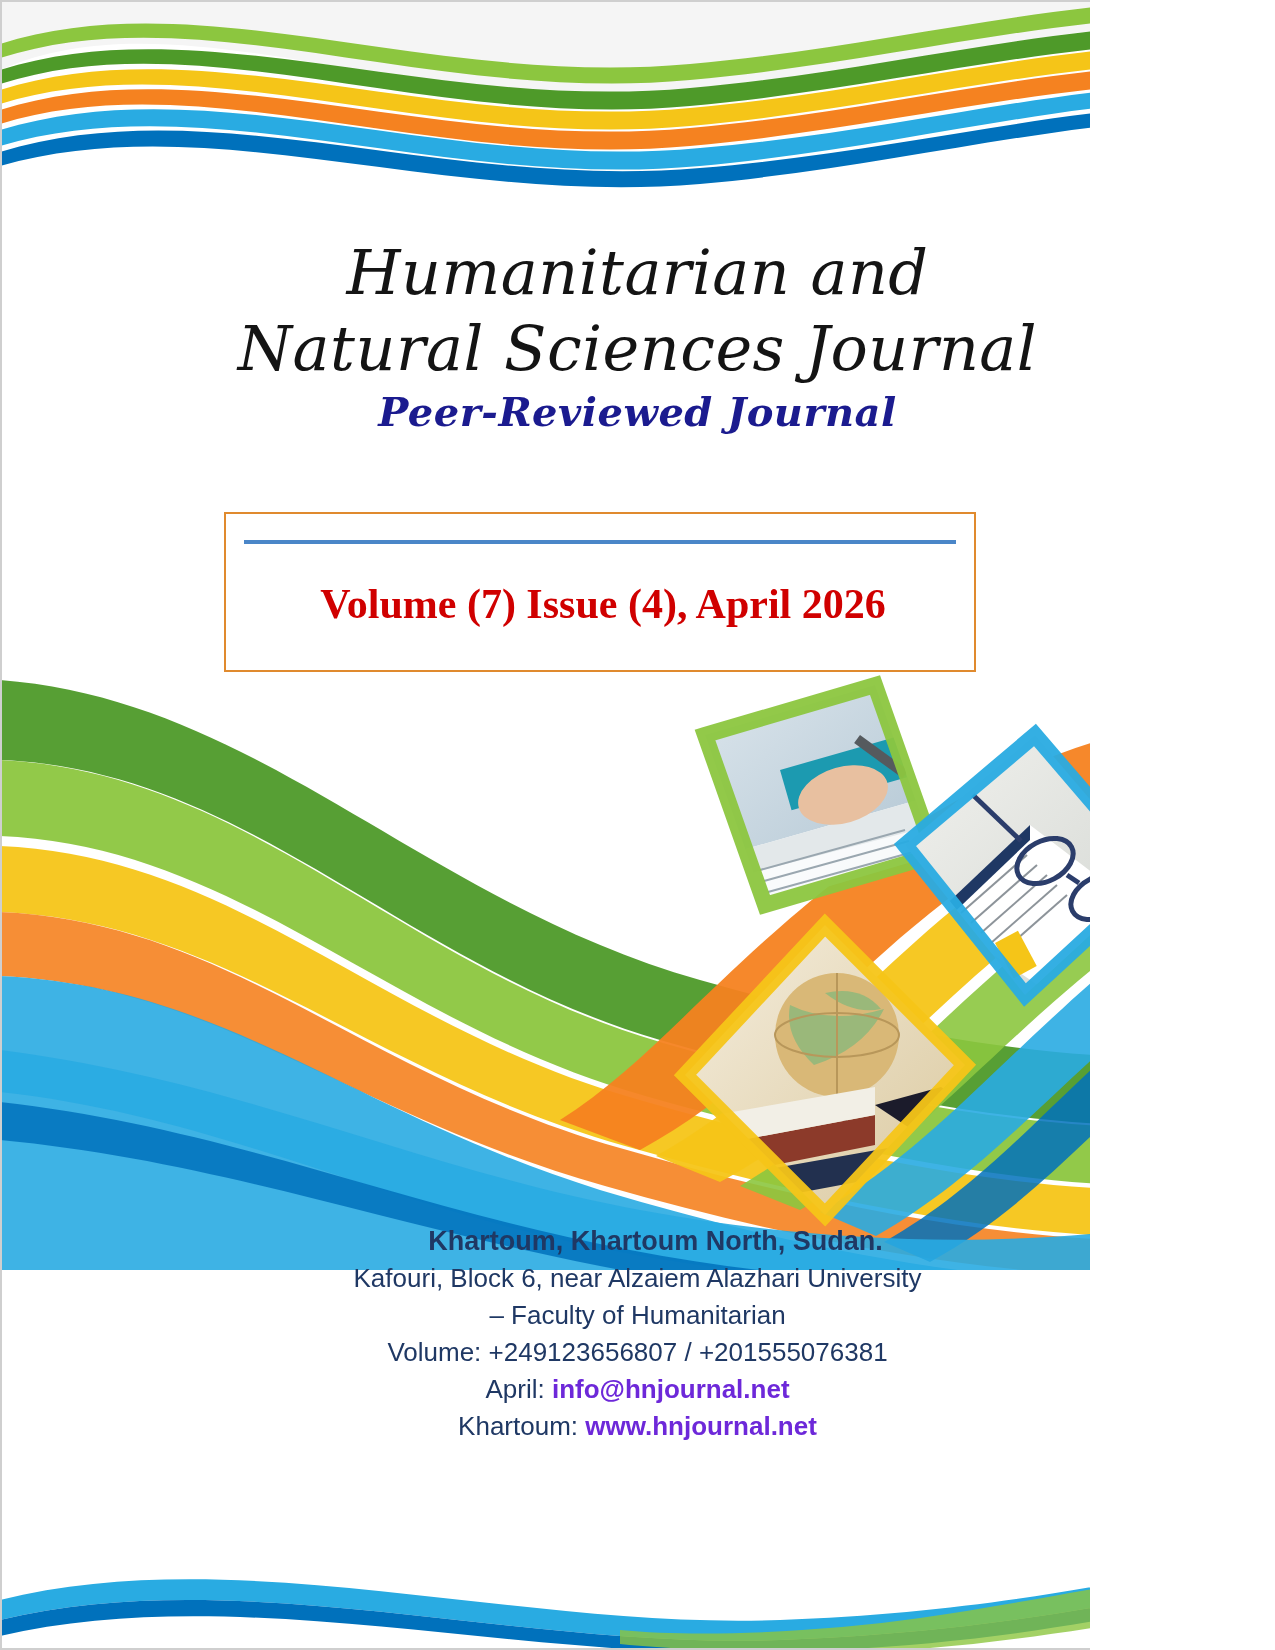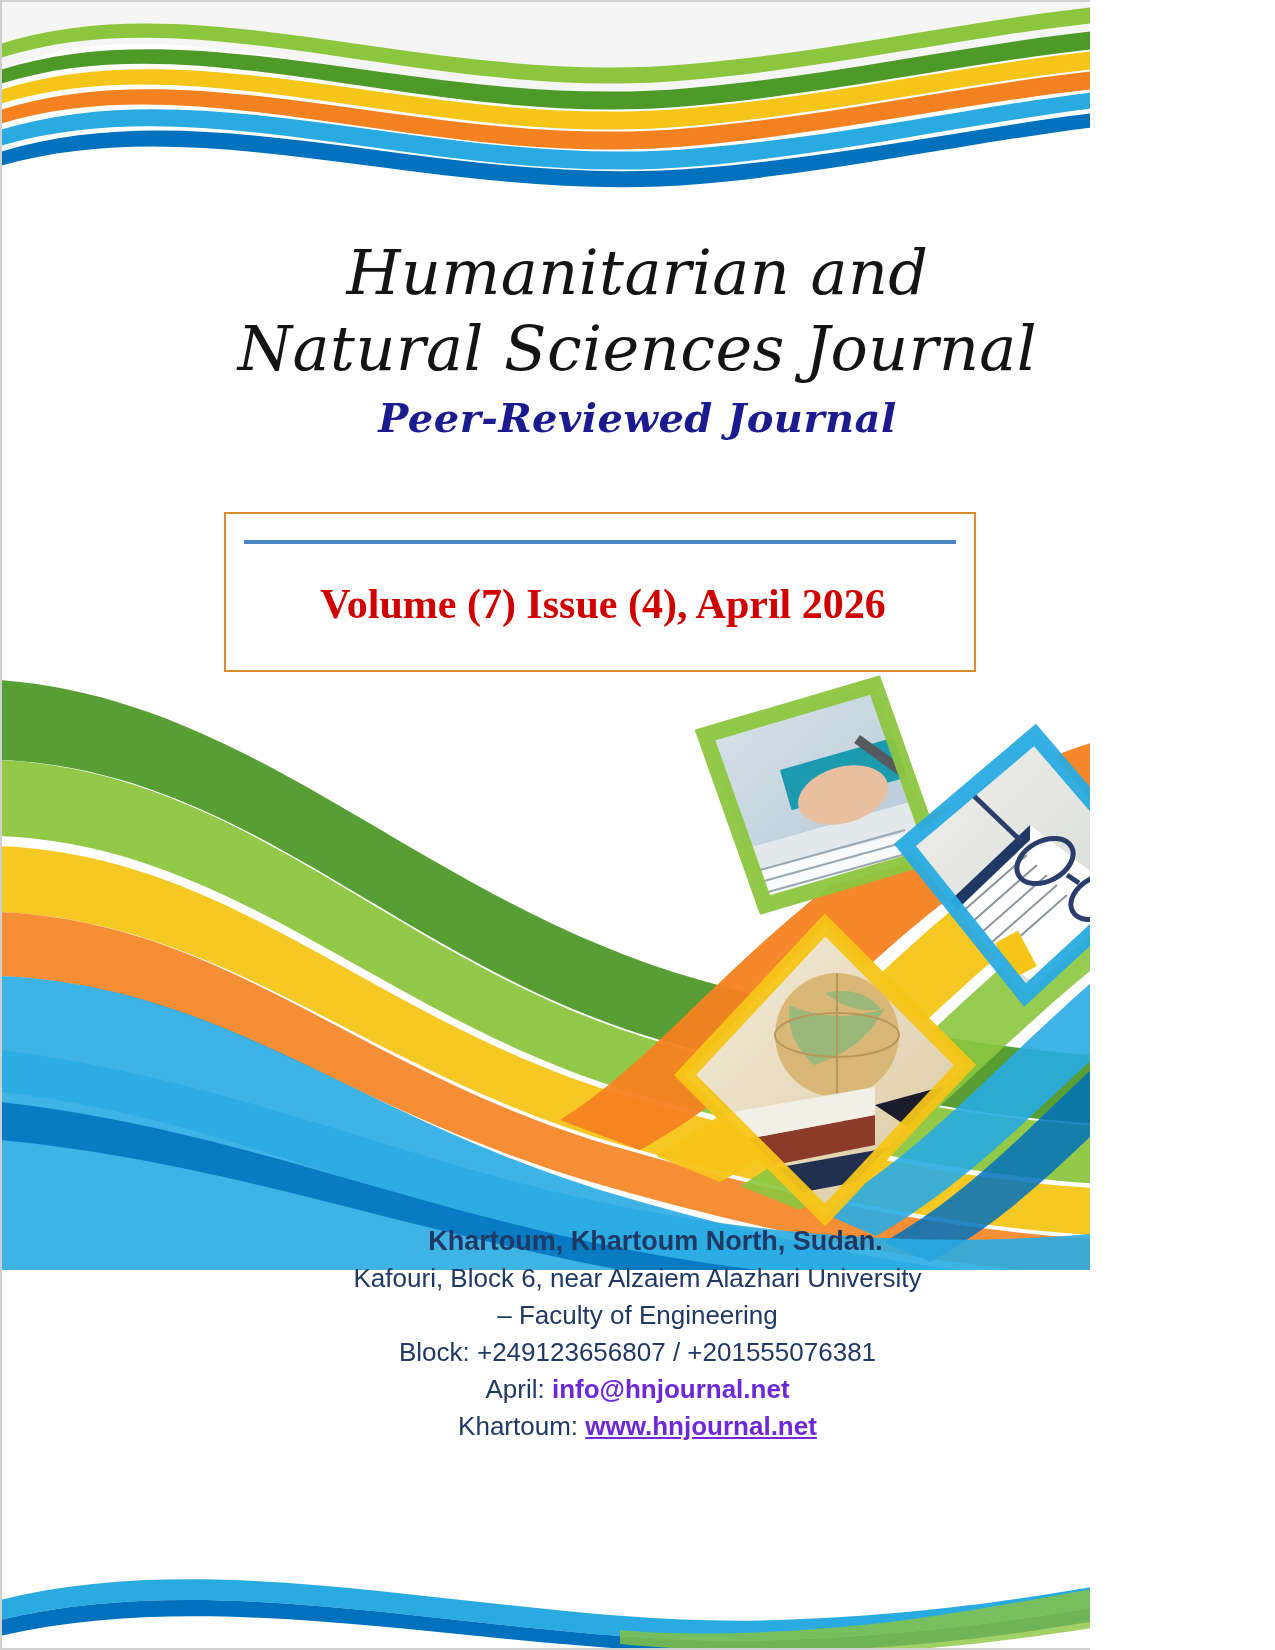--- a/index.html
+++ b/index.html
@@ -59,21 +59,21 @@
   }
   .journal-title .line2 {
     display: block;
   }
   .subtitle {
     font-family: "DejaVu Serif", serif;
     font-style: italic;
     font-weight: bold;
     font-size: 40px;
     color: #1b1b8f;
-    margin-top: 8px;
+    margin-top: 2px;
     letter-spacing: 0.5px;
   }
 
   
   .volume-box {
     position: absolute;
     left: 224px;
     top: 512px;
     width: 752px;
     height: 160px;
@@ -131,21 +131,20 @@
     color: #1f3864;
     margin-left: 36px;
   }
   .footer .line { display: block; }
   .footer a, .footer .link {
     color: #6d28d9;
     font-weight: bold;
     text-decoration: none;
   }
   .footer .website-link {
-    text-decoration: underline;
     text-align: center;
   }
 </style>
 </head>
 <body>
 
 <div id="page">
 
   <div class="border-frame"></div>
 
@@ -269,23 +268,23 @@
       </g>
       <circle cx="300" cy="512" r="16" fill="#c8102e"></circle>
       <path d="M292,524 l-6,24 l14,-10 l14,10 l-6,-24 Z" fill="#c8102e"></path>
     </g>
     <polygon points="110,400 250,250 390,390 250,540" fill="none" stroke="#f5c518" stroke-width="16" opacity="0.95"></polygon>
   </svg>
 
   <div class="footer">
     <span class="line addr-bold">Khartoum, Khartoum North, Sudan.</span>
     <span class="line">Kafouri, Block 6, near Alzaiem Alazhari University</span>
-    <span class="line">– Faculty of Engineering</span>
+    <span class="line">– Faculty of Humanitarian</span>
     <span class="line">
-      <span>Block: </span><span>+249123656807 / +201555076381</span>
+      <span>Volume: </span><span>+249123656807 / +201555076381</span>
     </span>
     <span class="line">
       <span>April: </span><span class="link">info@hnjournal.net</span>
     </span>
     <span class="line">
       <span>Khartoum: </span><span class="link website-link">www.hnjournal.net</span>
     </span>
   </div>
 
   <svg class="art art-bottom" viewBox="0 0 1275 170" preserveAspectRatio="none">

